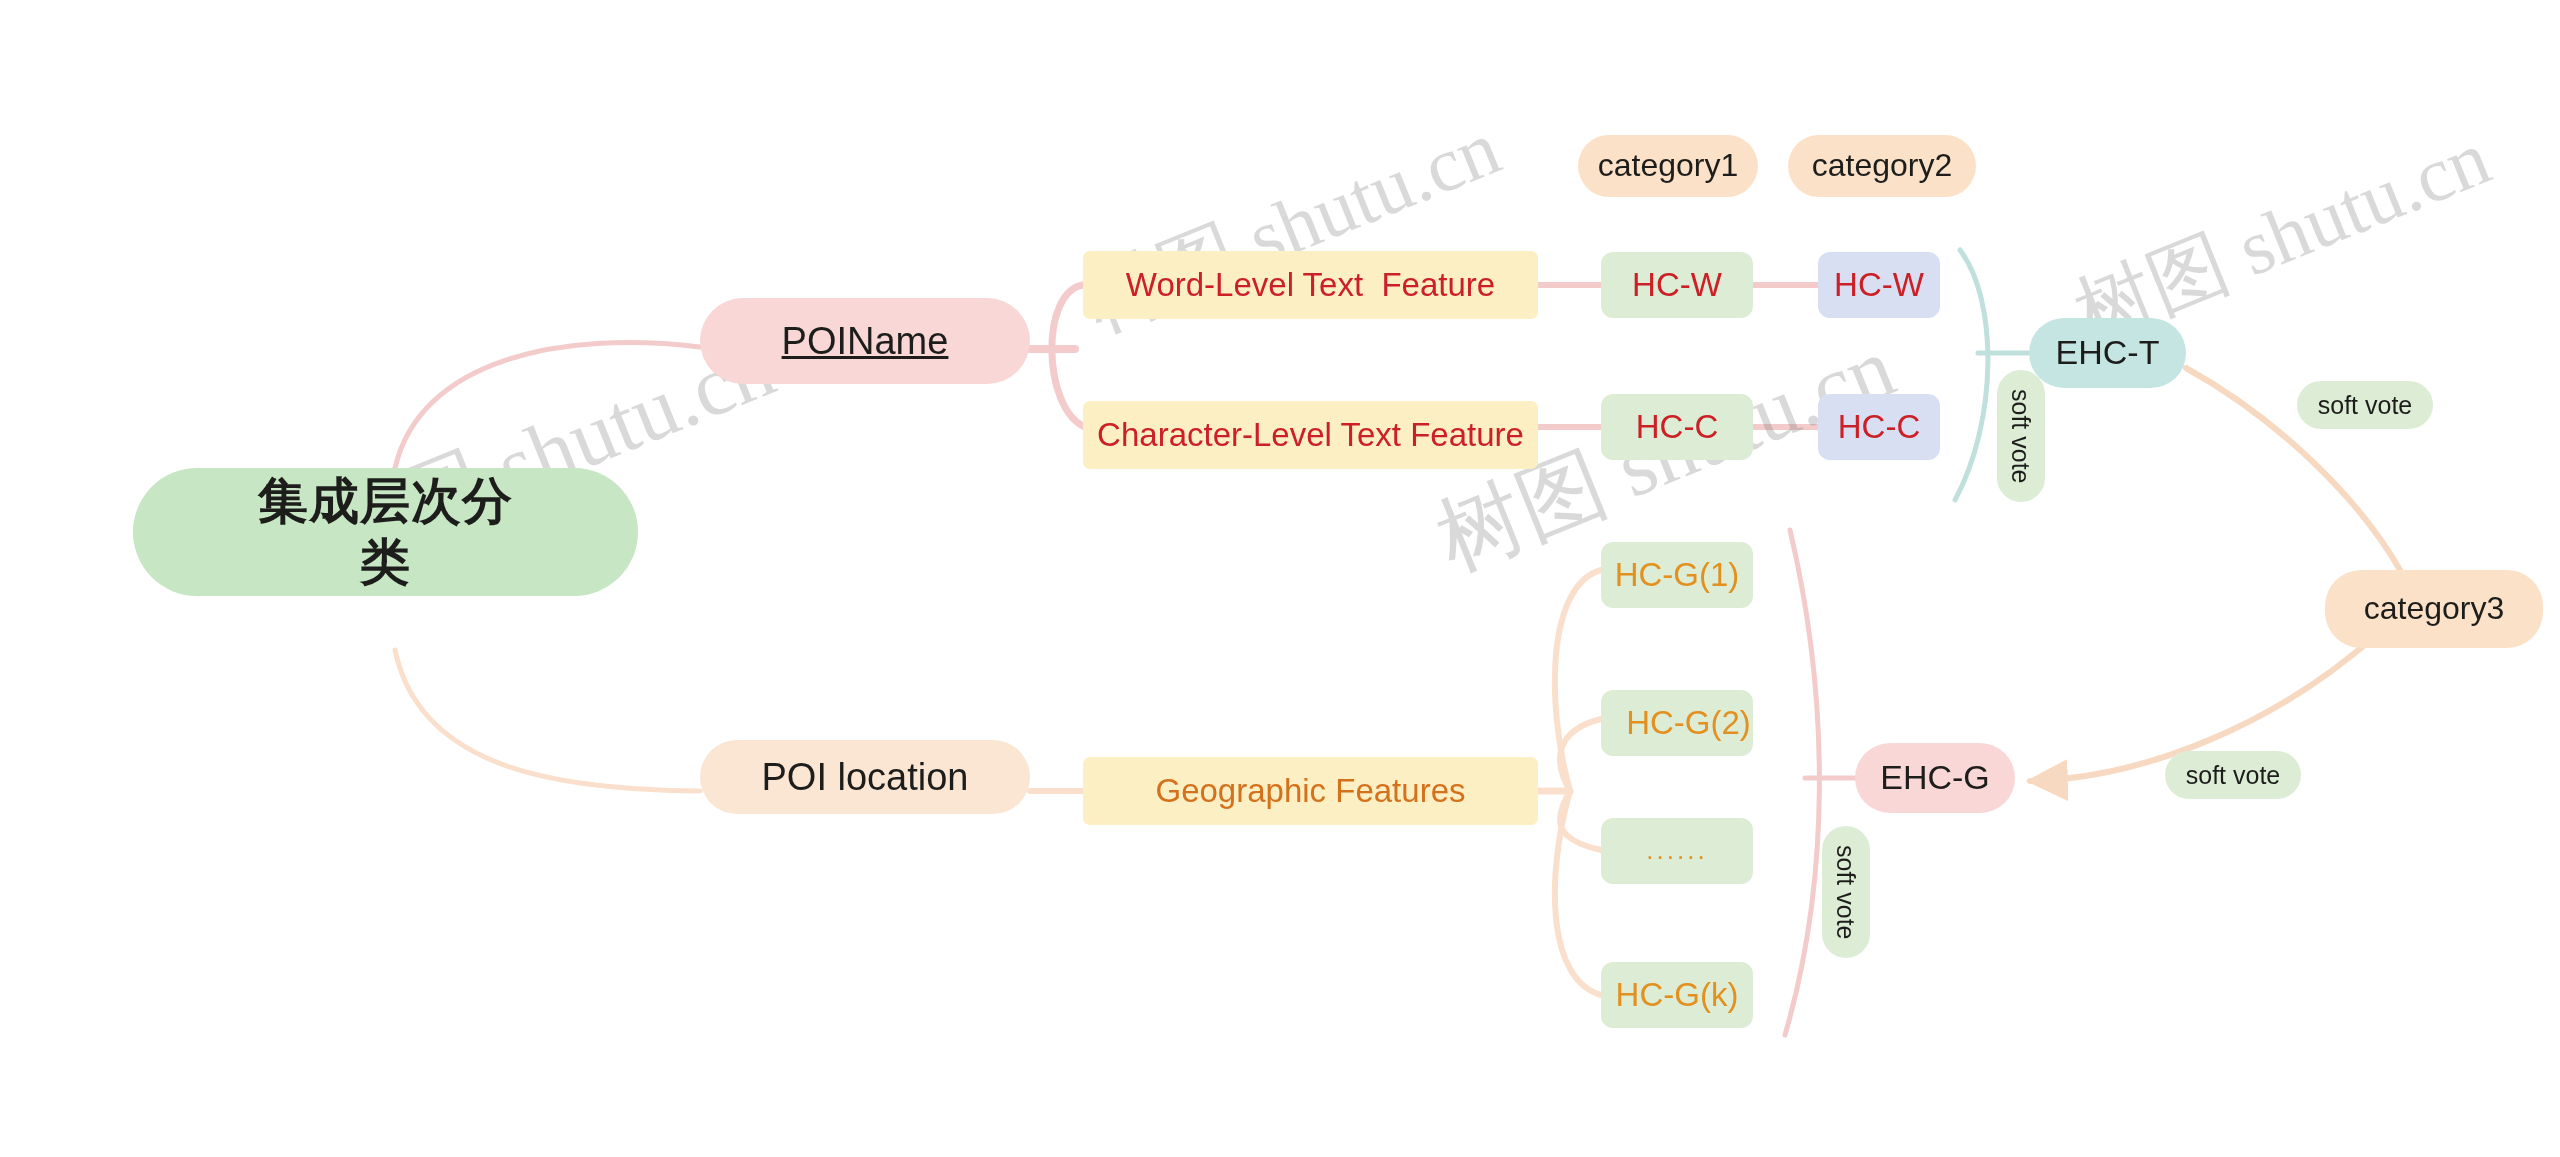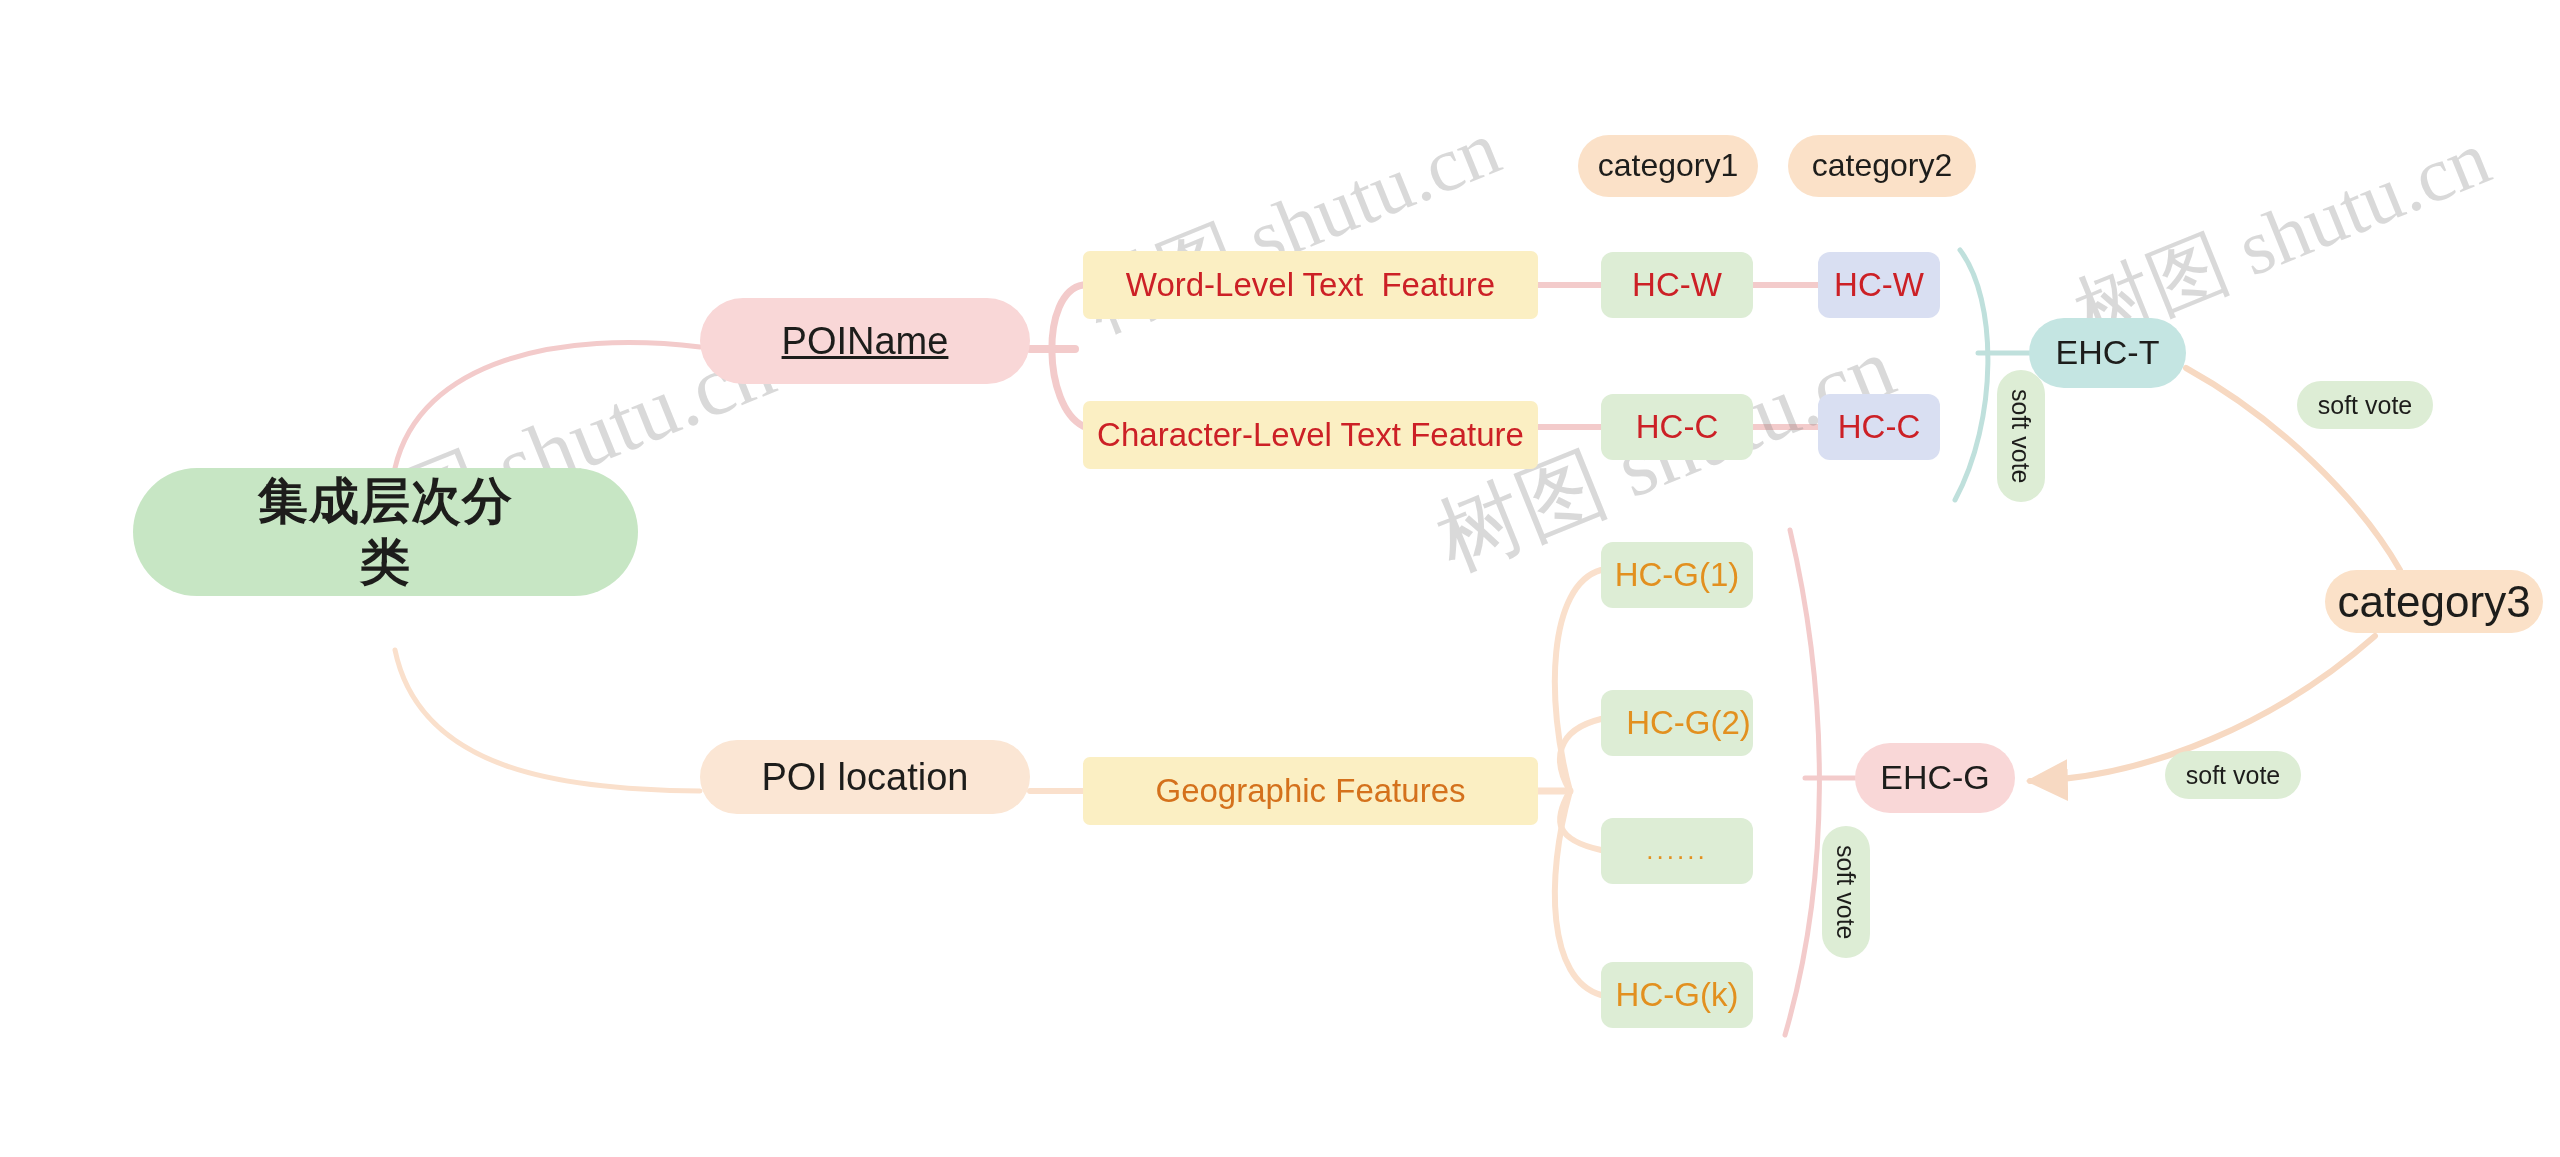--- a/index.html
+++ b/index.html
@@ -140,22 +140,22 @@
   .n-cat {
     background: #fbe1c8;
     border-radius: 36px;
     color: #1d1d1b;
     font-size: 32px;
     height: 62px;
   }
   .n-cat1 { left: 1578px; top: 135px; width: 180px; }
   .n-cat2 { left: 1788px; top: 135px; width: 188px; }
   .n-cat3 {
-    left: 2325px; top: 570px; width: 218px; height: 63px;
-    border-radius: 36px; font-size: 44px;
+    left: 2325px; top: 570px; width: 218px; height: 78px;
+    border-radius: 36px; font-size: 32px;
   }
 
   
   .n-sv {
     background: #ddedd5;
     border-radius: 26px;
     color: #1d1d1b;
     font-size: 25px;
   }
   .sv-h { height: 48px; }

